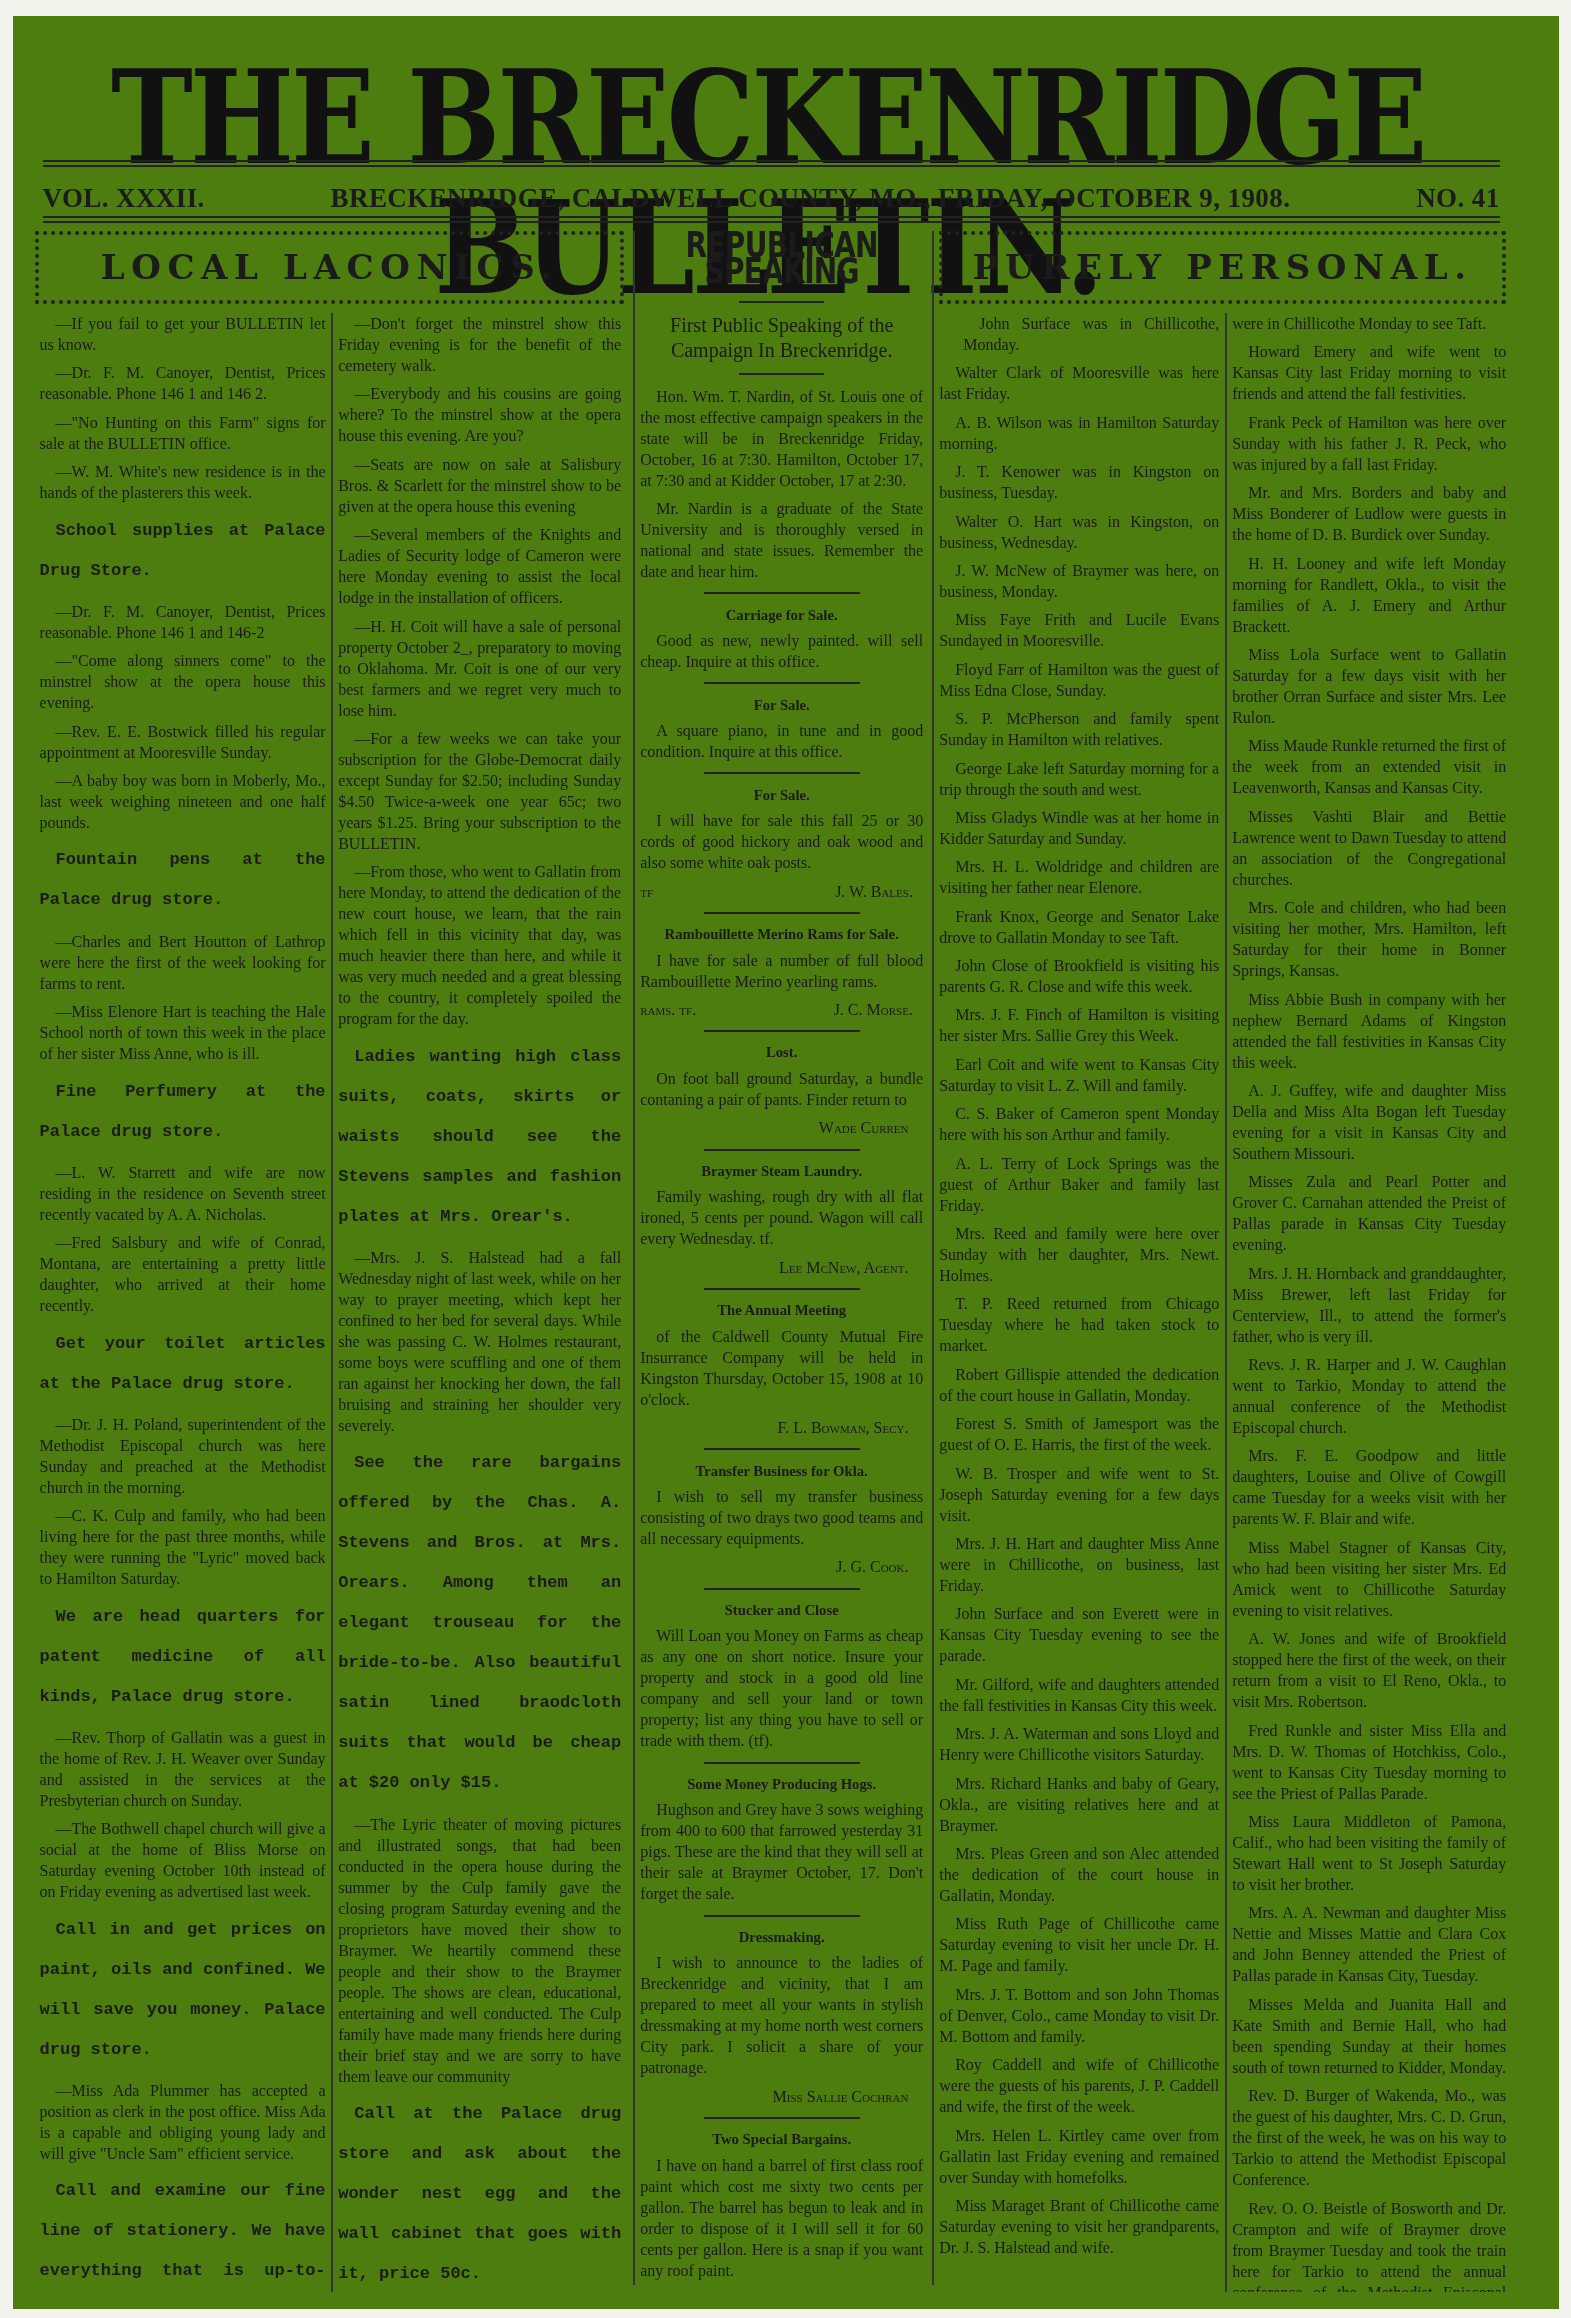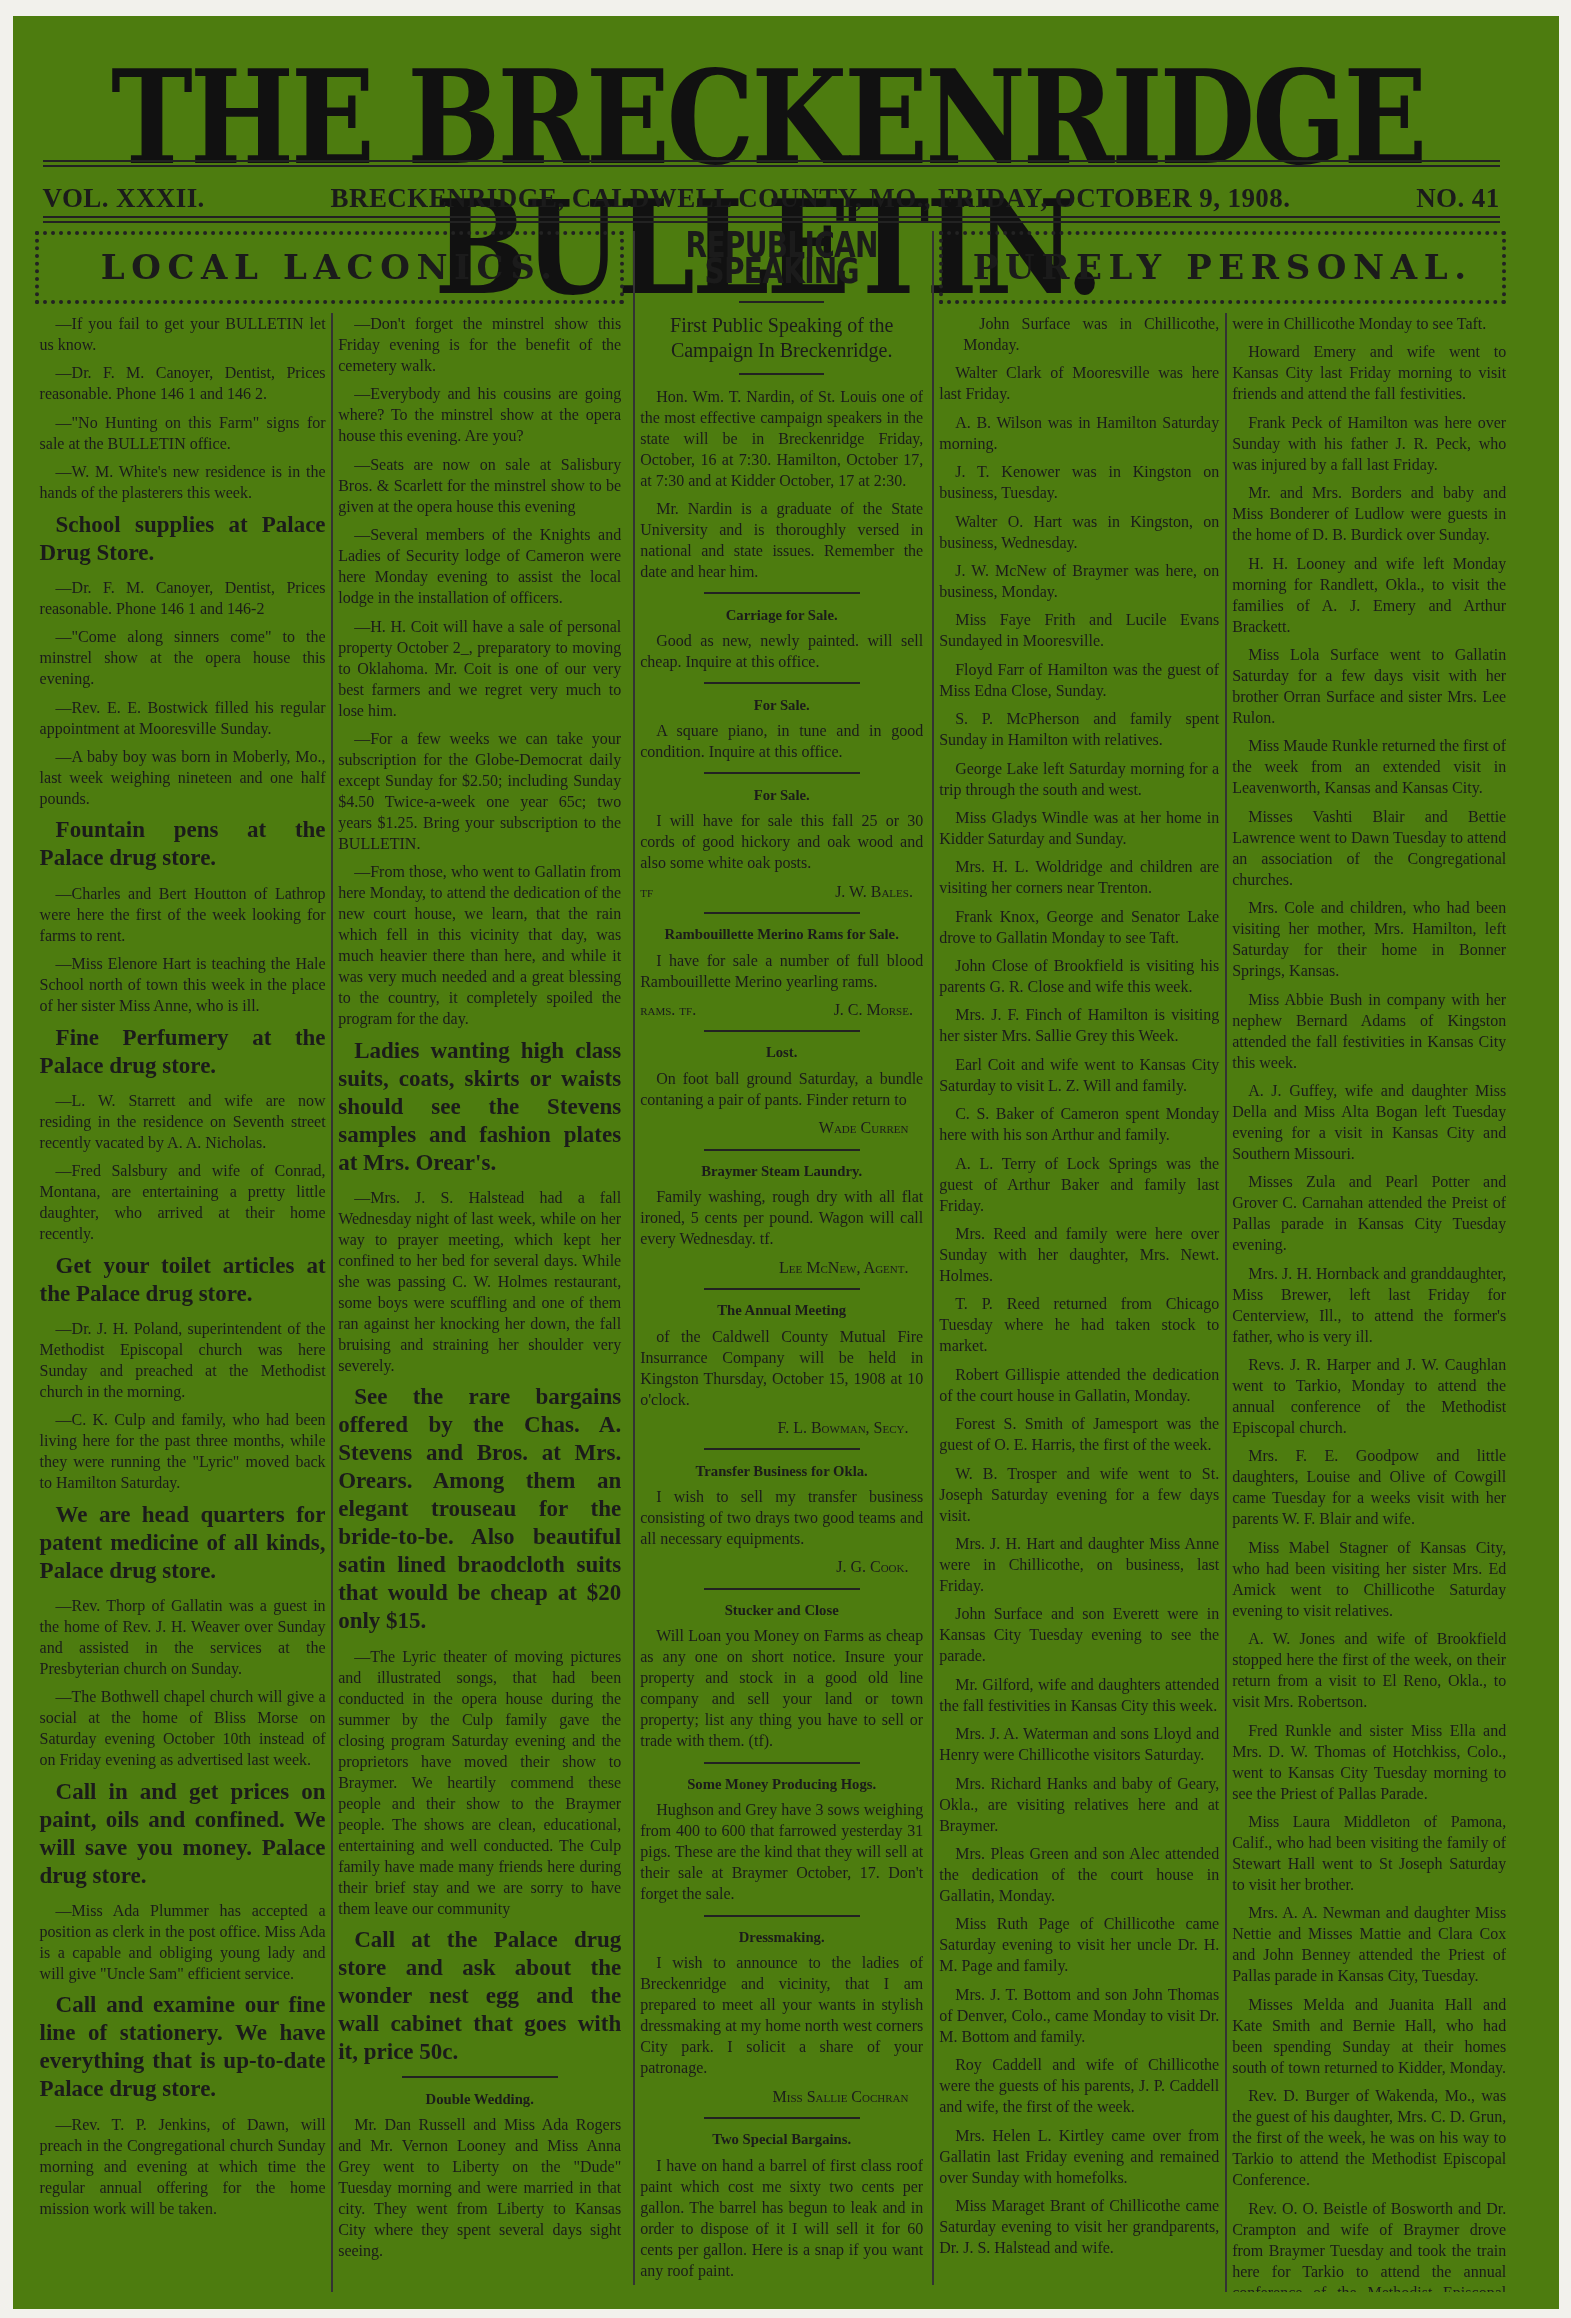--- a/index.html
+++ b/index.html
@@ -41,22 +41,22 @@
   }
   .vline { position: absolute; top: 0; width: 1.5px; background: #333; height: 2054px; }
   .boxhead {
     border: 4.4px dotted #222; padding: 11.8px 7.4px; margin: 0 0 16px 0;
     text-align: center; font-family: "DejaVu Serif", serif; font-weight: bold;
     font-size: 34px; letter-spacing: 6.6px; line-height: 41px;
   }
   .sub { position: absolute; top: 0; }
   p.item { margin: 0 0 7.4px 0; text-indent: 16px; }
   .ad {
-    font-family: Liberation Serif, serif; font-weight: bold;
-    font-size: 23px; line-height: 28px; margin: 4.4px 0 10.3px 0; text-indent: 16px;
+    font-family: Liberation Mono, monospace; font-weight: bold;
+    font-size: 17px; line-height: 40px; margin: 4.4px 0 10.3px 0; text-indent: 16px;
     text-align: justify;
   }
   .ctr-title {
     text-align: center; font-family: "DejaVu Sans", sans-serif; font-weight: bold;
     font-size: 28px; letter-spacing: -0.7px; transform: scaleY(1.25); margin: 5.9px 0 22px 0;
   }
   .ctr-sub { text-align: center; font-size: 20px; line-height: 25px; margin: 5.9px 0; }
   .short-rule { width: 55%; height: 0; border-top: 2.2px solid #222; margin: 10.3px auto 10.3px auto; }
   .notice-h { text-align: center; font-weight: bold; font-size: 14.7px; margin: 2.9px 0 4.4px 0; }
   .sig { text-align: right; font-variant: small-caps; margin: 0 14.7px 4.4px 0; }
@@ -199,21 +199,21 @@
           <p class="item">Walter Clark of Mooresville was here last Friday.</p>
           <p class="item">A. B. Wilson was in Hamilton Saturday morning.</p>
           <p class="item">J. T. Kenower was in Kingston on business, Tuesday.</p>
           <p class="item">Walter O. Hart was in Kingston, on business, Wednesday.</p>
           <p class="item">J. W. McNew of Braymer was here, on business, Monday.</p>
           <p class="item">Miss Faye Frith and Lucile Evans Sundayed in Mooresville.</p>
           <p class="item">Floyd Farr of Hamilton was the guest of Miss Edna Close, Sunday.</p>
           <p class="item">S. P. McPherson and family spent Sunday in Hamilton with relatives.</p>
           <p class="item">George Lake left Saturday morning for a trip through the south and west.</p>
           <p class="item">Miss Gladys Windle was at her home in Kidder Saturday and Sunday.</p>
-          <p class="item">Mrs. H. L. Woldridge and children are visiting her corners near Trenton.</p>
+          <p class="item">Mrs. H. L. Woldridge and children are visiting her father near Elenore.</p>
           <p class="item">Frank Knox, George and Senator Lake drove to Gallatin Monday to see Taft.</p>
           <p class="item">John Close of Brookfield is visiting his parents G. R. Close and wife this week.</p>
           <p class="item">Mrs. J. F. Finch of Hamilton is visiting her sister Mrs. Sallie Grey this Week.</p>
           <p class="item">Earl Coit and wife went to Kansas City Saturday to visit L. Z. Will and family.</p>
           <p class="item">C. S. Baker of Cameron spent Monday here with his son Arthur and family.</p>
           <p class="item">A. L. Terry of Lock Springs was the guest of Arthur Baker and family last Friday.</p>
           <p class="item">Mrs. Reed and family were here over Sunday with her daughter, Mrs. Newt. Holmes.</p>
           <p class="item">T. P. Reed returned from Chicago Tuesday where he had taken stock to market.</p>
           <p class="item">Robert Gillispie attended the dedication of the court house in Gallatin, Monday.</p>
           <p class="item">Forest S. Smith of Jamesport was the guest of O. E. Harris, the first of the week.</p>

